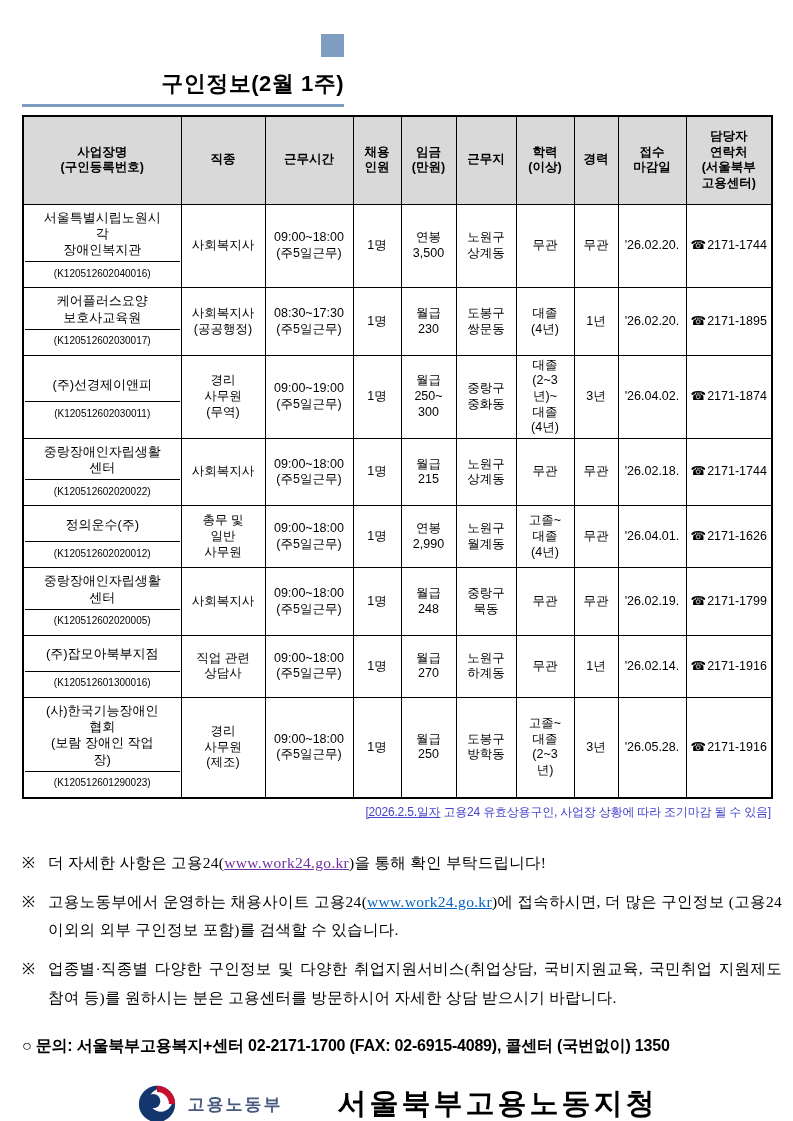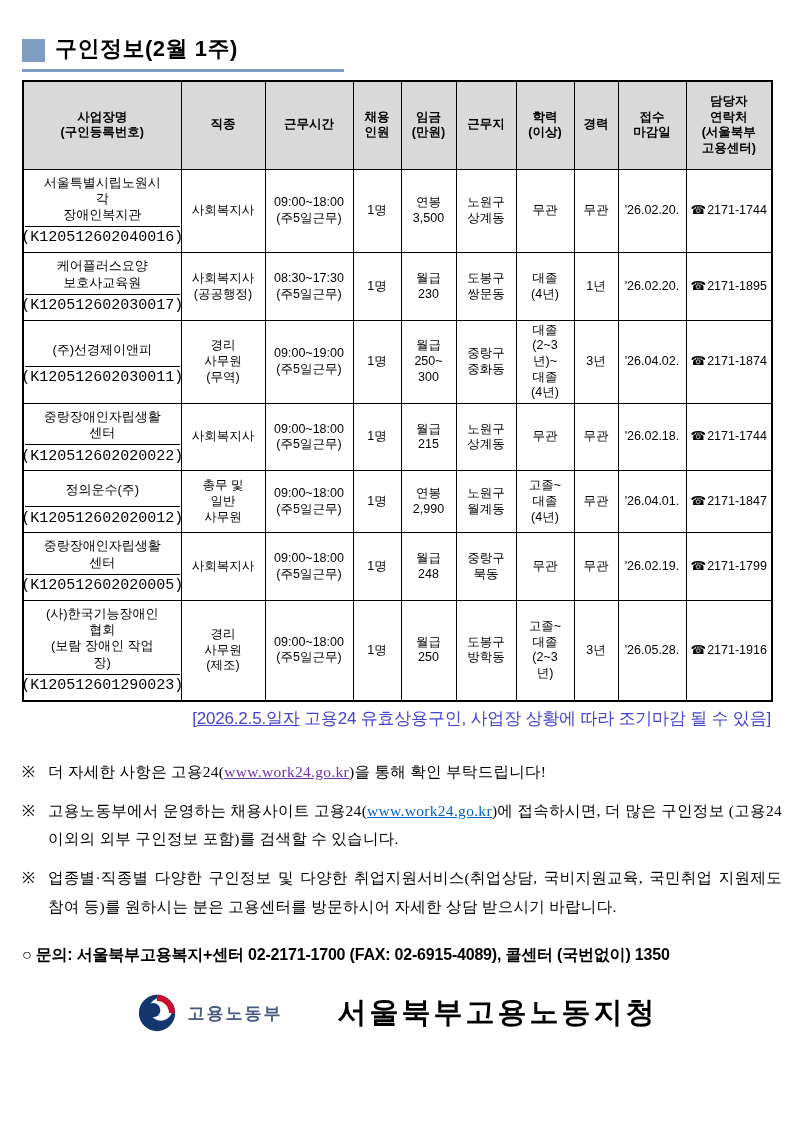--- a/index.html
+++ b/index.html
@@ -9,21 +9,21 @@
     background:#ffffff; color:#000;
     font-family:"Liberation Sans", sans-serif;
     overflow:hidden;
   }
   .page { padding:34px 22px 0 22px; }
 
   
   .title-wrap{
     display:flex; align-items:flex-end; gap:10px;
     border-bottom:3px solid #7f9dc1;
-    width:322px; padding-bottom:5px;
+    width:322px; padding-bottom:5px;flex-direction:column;
   }
   .title-square{ width:23px; height:23px; background:#7f9dc1; margin-bottom:2px; }
   .title-text{ font-size:22px; font-weight:bold; letter-spacing:0.5px; }
 
   
   table.jobs{
     width:749px; margin-top:8px;
     border-collapse:collapse; table-layout:fixed;
     border:2px solid #000;
   }
@@ -42,31 +42,30 @@
   col.c3{width:48px;} col.c4{width:55px;} col.c5{width:60px;}
   col.c6{width:58px;} col.c7{width:44px;} col.c8{width:68px;}
   col.c9{width:86px;}
   td.company-cell{ padding:0; }
   .company-name{
     min-height:34px; display:flex; align-items:center; justify-content:center;
     border-bottom:1px solid #000; padding:3px 18px; font-size:13px;
   }
   .company-reg{
     height:23px; display:flex; align-items:center; justify-content:center;
-    font-size:15px;
-    font-family:Liberation Mono, monospace;
+    font-size:10px;
   }
   td.education{ line-height:1.05; font-size:12px; }
   td.deadline{ font-size:12.5px; }
   td.contact-cell .phone-glyph{ margin-right:1px; }
 
   
   .footnote{
     width:749px; text-align:right; margin-top:5px;
-    font-size:17px; color:#4343cc; letter-spacing:-0.2px;
+    font-size:12px; color:#4343cc; letter-spacing:-0.2px;
   }
   .footnote .fn-underline{ text-decoration:underline; }
 
   
   .notes{ margin-top:28px; width:760px; font-family:"Liberation Serif", serif; }
   .note{
     position:relative; padding-left:26px; margin-bottom:10px;
     font-size:15.5px; line-height:1.85; text-align:justify;
     letter-spacing:0.3px;
   }
@@ -220,36 +219,52 @@
           <td class="headcount">1명</td>
           <td class="wage">연봉
 2,990</td>
           <td class="location">노원구
 월계동</td>
           <td class="education">고졸~
 대졸
 (4년)</td>
           <td class="experience">무관</td>
           <td class="deadline">'26.04.01.</td>
-          <td class="contact-cell"><span class="phone-glyph">☎</span><span>2171-1847</span></td>
+          <td class="contact-cell"><span class="phone-glyph">☎</span><span>2171-1626</span></td>
         </tr>
         <tr>
           <td class="company-cell"><div class="company-name">중랑장애인자립생활센터</div><div class="company-reg">(K120512602020005)</div></td>
           <td class="job">사회복지사</td>
           <td class="hours">09:00~18:00
 (주5일근무)</td>
           <td class="headcount">1명</td>
           <td class="wage">월급
 248</td>
           <td class="location">중랑구
 묵동</td>
           <td class="education">무관</td>
           <td class="experience">무관</td>
           <td class="deadline">'26.02.19.</td>
           <td class="contact-cell"><span class="phone-glyph">☎</span><span>2171-1799</span></td>
+        </tr>
+        <tr>
+          <td class="company-cell"><div class="company-name">(주)잡모아북부지점</div><div class="company-reg">(K120512601300016)</div></td>
+          <td class="job">직업 관련
+상담사</td>
+          <td class="hours">09:00~18:00
+(주5일근무)</td>
+          <td class="headcount">1명</td>
+          <td class="wage">월급
+270</td>
+          <td class="location">노원구
+하계동</td>
+          <td class="education">무관</td>
+          <td class="experience">1년</td>
+          <td class="deadline">'26.02.14.</td>
+          <td class="contact-cell"><span class="phone-glyph">☎</span><span>2171-1916</span></td>
         </tr>
         <tr>
           <td class="company-cell"><div class="company-name">(사)한국기능장애인협회
 (보람 장애인 작업장)</div><div class="company-reg">(K120512601290023)</div></td>
           <td class="job">경리
 사무원
 (제조)</td>
           <td class="hours">09:00~18:00
 (주5일근무)</td>
           <td class="headcount">1명</td>

